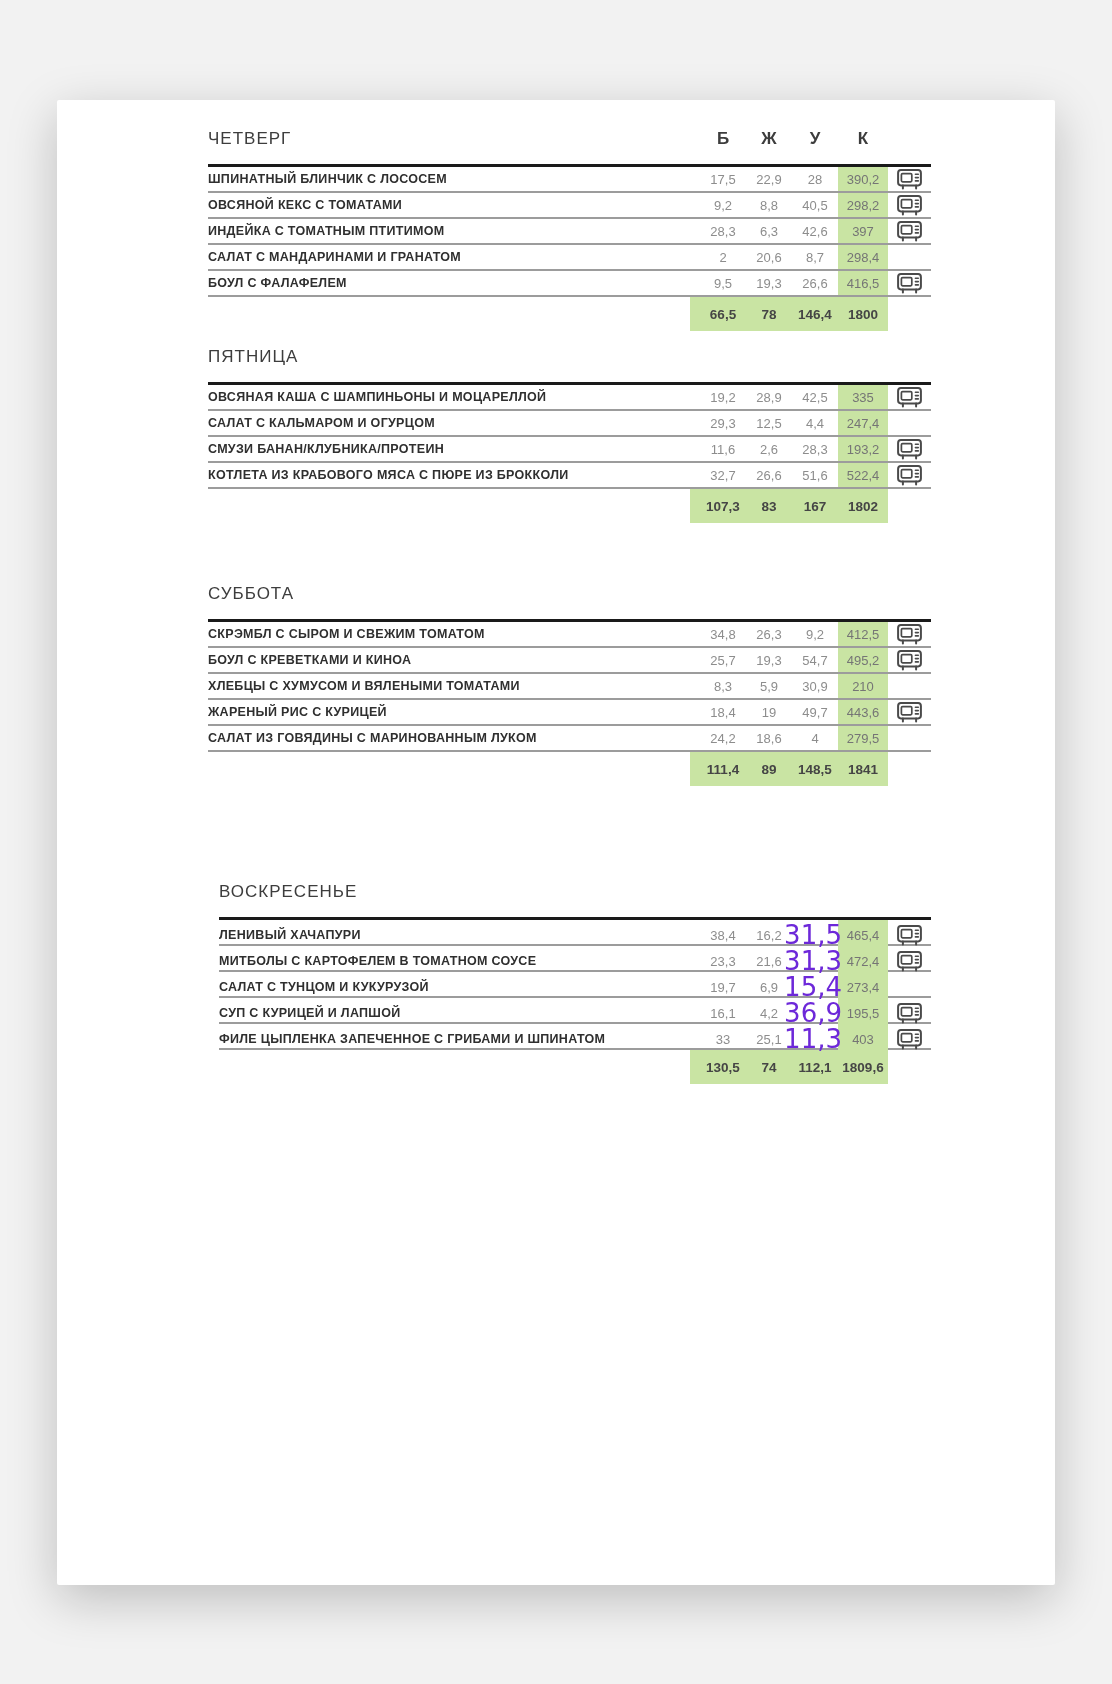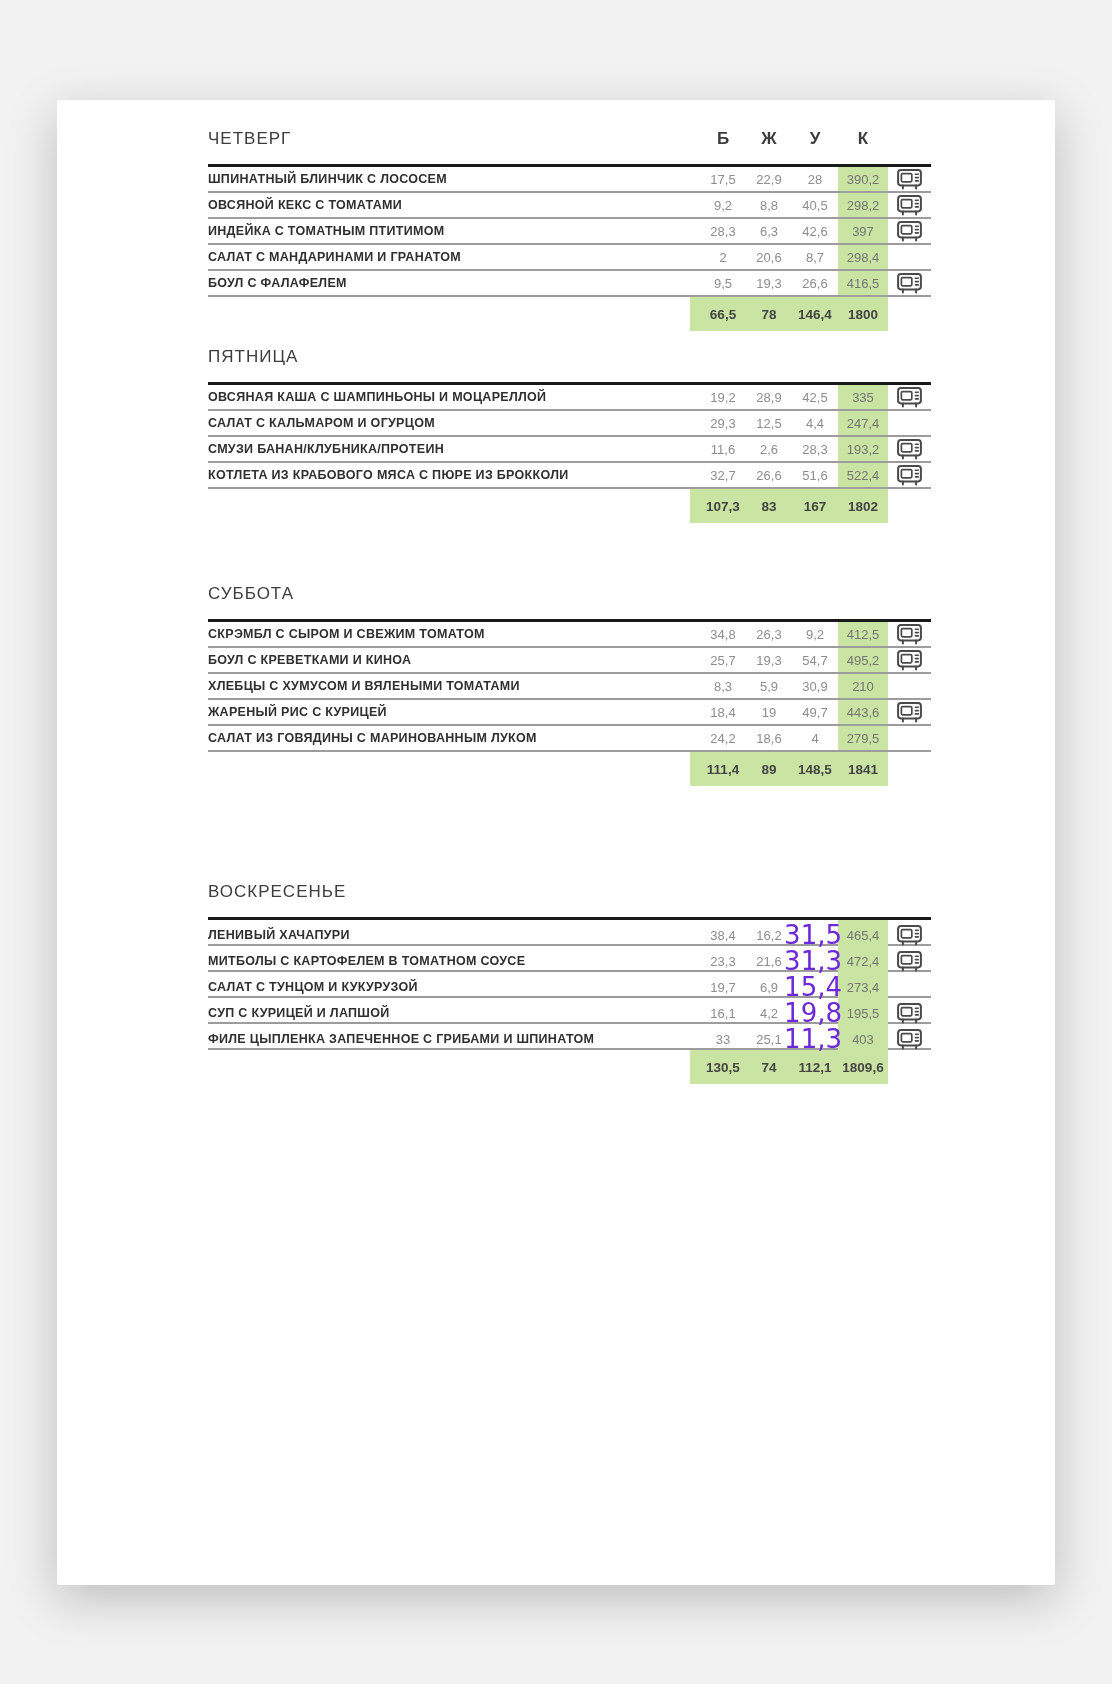--- a/index.html
+++ b/index.html
@@ -79,21 +79,21 @@
     font-size:13.5px; font-weight:700; color:#454545;
   }
 
   
   .micro { display:flex; align-items:center; justify-content:center; }
   .micro svg { display:block; }
 
   
   .day:nth-of-type(2) { margin-top:1px; }
   .day:nth-of-type(3) { margin-top:46px; }
-  .day:nth-of-type(4) { margin-top:81px; }
+  .day:nth-of-type(4) { margin-top:81px;margin-left:11px; }
 
   :root { --green:#c9e4a3; }
 </style>
 </head>
 <body>
 
 <div>
   <main class="card">
   <section class="day">
     <div class="row head-row">
@@ -484,21 +484,21 @@
     <div class="cell knum v-k">273,4</div>
     <div class="cell icon-cell">
       
     </div>
   </div>
 
   <div class="row meal-row">
     <div class="cell name meal-name">СУП С КУРИЦЕЙ И ЛАПШОЙ</div>
     <div class="cell num v-b">16,1</div>
     <div class="cell num v-zh">4,2</div>
-    <div class="cell num v-u large">19,8</div>
+    <div class="cell num v-u large">36,9</div>
     <div class="cell knum v-k">195,5</div>
     <div class="cell icon-cell">
       <span class="micro">
         <svg width="25" height="21" viewBox="0 0 25 21" fill="none" xmlns="http://www.w3.org/2000/svg">
           <rect x="1.1" y="1.1" width="22.8" height="15.3" rx="2.8" stroke="#4a4a4a" stroke-width="2"></rect>
           <rect x="4.4" y="4.6" width="10.4" height="8.2" rx="1.2" stroke="#4a4a4a" stroke-width="1.7"></rect>
           <path d="M18.4 5.3h2.9" stroke="#4a4a4a" stroke-width="1.6" stroke-linecap="round"></path>
           <path d="M18.4 8.6h2.9" stroke="#4a4a4a" stroke-width="1.6" stroke-linecap="round"></path>
           <path d="M18.4 11.9h2.9" stroke="#4a4a4a" stroke-width="1.6" stroke-linecap="round"></path>
           <path d="M5.9 16.6v3" stroke="#4a4a4a" stroke-width="2" stroke-linecap="round"></path>

